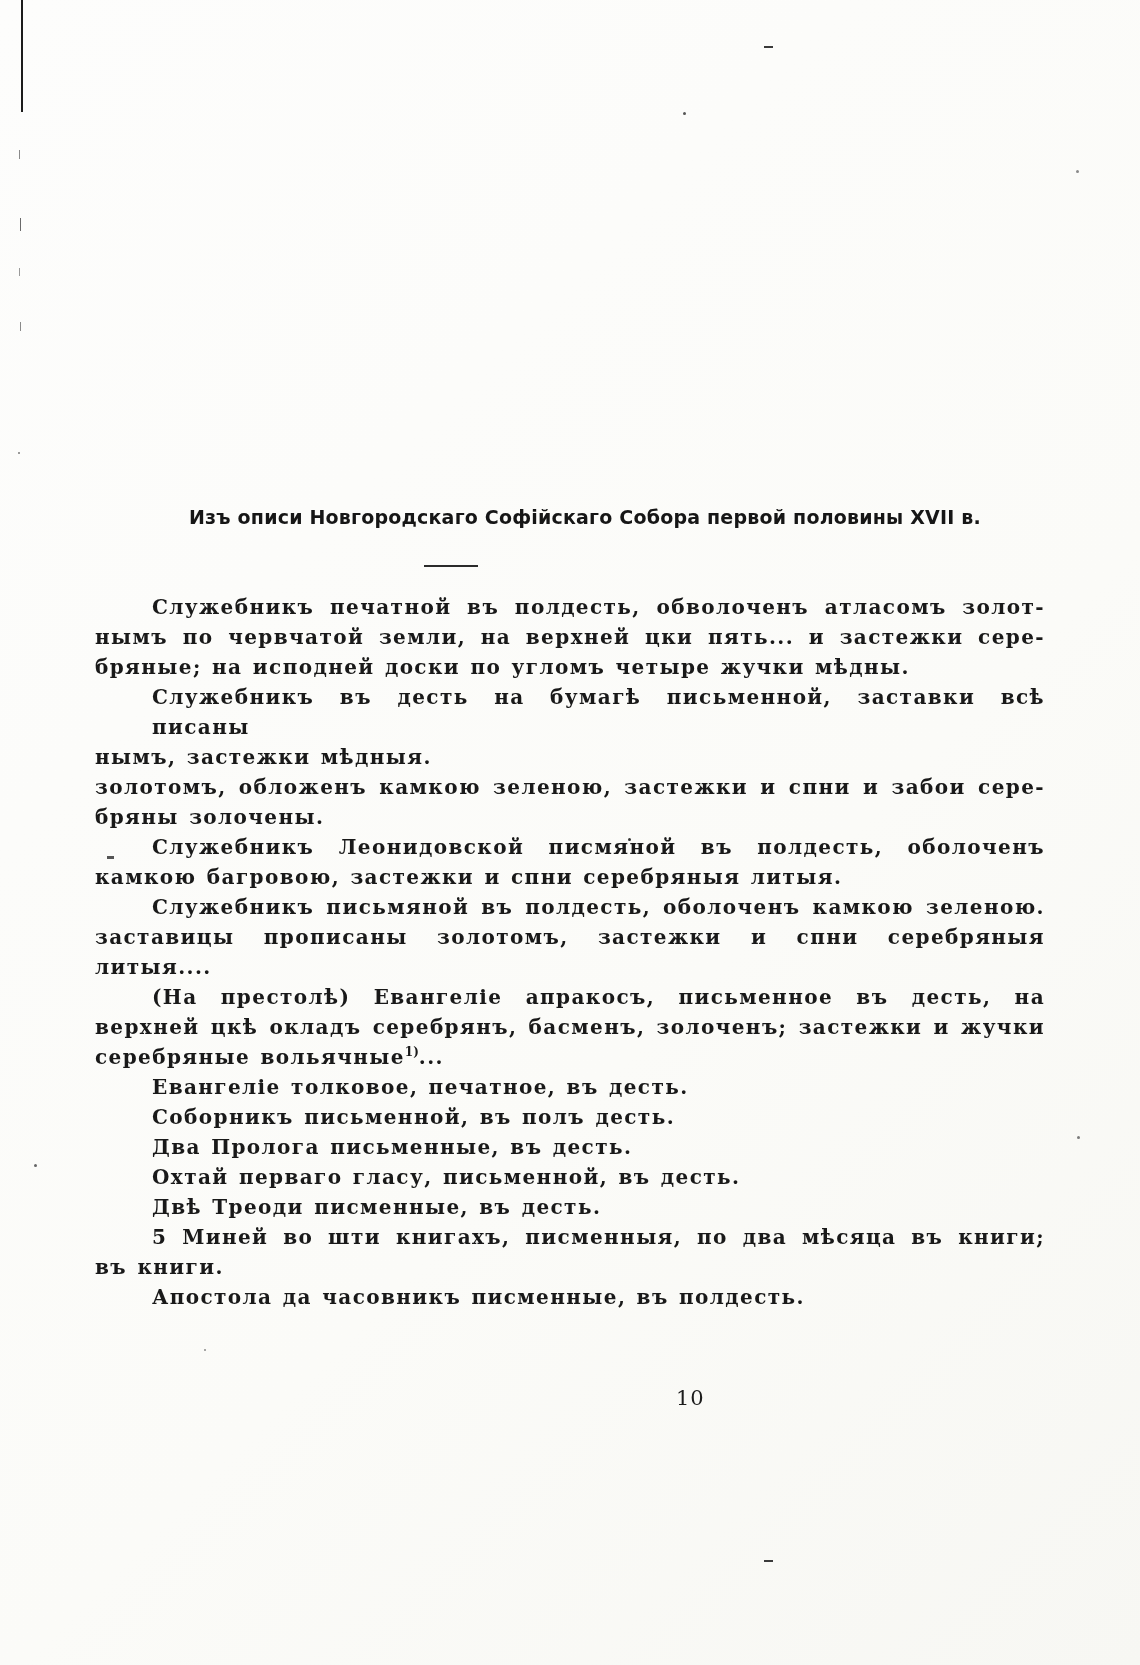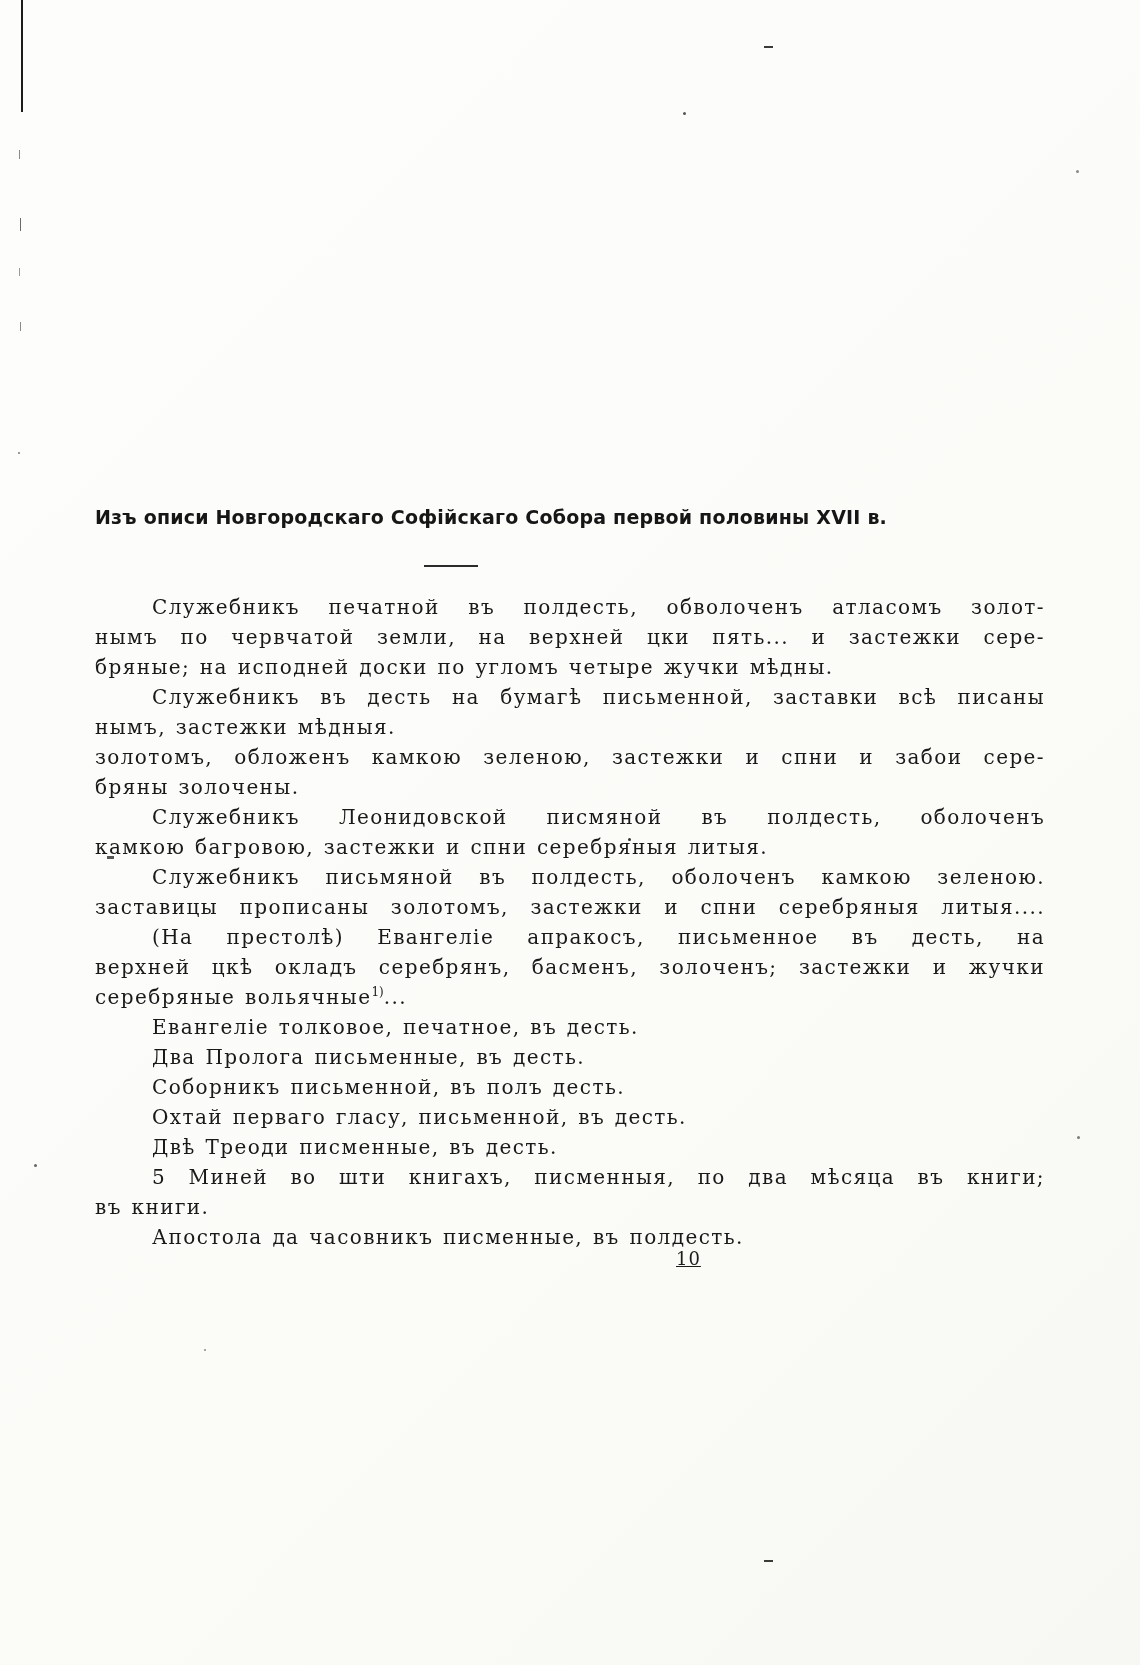--- a/index.html
+++ b/index.html
@@ -24,20 +24,21 @@
     position: absolute;
     left: 95px;
     top: 506px;
     width: 980px;
     margin: 0;
     font-family: "DejaVu Sans", sans-serif;
     font-weight: bold;
     font-size: 19px;
     letter-spacing: 0.2px;
     color: #161616;
+    text-align: center;
   }
   .divider {
     position: absolute;
     left: 424px;
     top: 565px;
     width: 54px;
     height: 2px;
     background: #2b2b2b;
   }
   .text-block {
@@ -46,42 +47,42 @@
     top: 592px;
     width: 950px;
     font-size: 20px;
     line-height: 30px;
     letter-spacing: 1.4px;
     word-spacing: 2px;
     color: #191919;
   }
   .line {
     min-height: 30px;
+    font-weight: bold;
   }
   .line.indent {
     padding-left: 57px;
   }
   .line.fill {
     text-align: justify;
     text-align-last: justify;
   }
   .line sup {
     font-size: 12px;
     line-height: 0;
     letter-spacing: 0;
     vertical-align: super;
   }
   .page-number {
     position: absolute;
     left: 676px;
-    top: 1248px;
-    font-size: 18px;
+    top: 1386px;
+    font-size: 21px;
     letter-spacing: 1px;
     color: #1c1c1c;
-    text-decoration: underline;
   }
   .art {
     position: absolute;
   }
   .a1  { left: 21px;   top: 0;      width: 2px; height: 112px; background: #1c1c1c; }
   .a2  { left: 19px;   top: 150px;  width: 1px; height: 9px;   background: #8a8a8a; }
   .a3  { left: 20px;   top: 218px;  width: 1px; height: 13px;  background: #6a6a6a; }
   .a4  { left: 19px;   top: 268px;  width: 1px; height: 8px;   background: #9a9a9a; }
   .a5  { left: 20px;   top: 322px;  width: 1px; height: 9px;   background: #8a8a8a; }
   .a6  { left: 18px;   top: 452px;  width: 2px; height: 2px;   background: #7a7a7a; border-radius: 50%; }
@@ -130,22 +131,22 @@
       <div class="line fill"><span>золотомъ, обложенъ камкою зеленою, застежки и спни и забои сере-</span></div>
       <div class="line"><span>бряны золочены.</span></div>
       <div class="line indent fill"><span>Служебникъ Леонидовской писмяной въ полдесть, оболоченъ</span></div>
       <div class="line"><span>камкою багровою, застежки и спни серебряныя литыя.</span></div>
       <div class="line indent fill"><span>Служебникъ письмяной въ полдесть, оболоченъ камкою зеленою.</span></div>
       <div class="line fill"><span>заставицы прописаны золотомъ, застежки и спни серебряныя литыя....</span></div>
       <div class="line indent fill"><span>(На престолѣ) Евангеліе апракосъ, письменное въ десть, на</span></div>
       <div class="line fill"><span>верхней цкѣ окладъ серебрянъ, басменъ, золоченъ; застежки и жучки</span></div>
       <div class="line"><span>серебряные вольячные</span><sup>1)</sup><span>...</span></div>
       <div class="line indent"><span>Евангеліе толковое, печатное, въ десть.</span></div>
+      <div class="line indent"><span>Соборникъ письменной, въ полъ десть.</span></div>
       <div class="line indent"><span>Два Пролога письменные, въ десть.</span></div>
-      <div class="line indent"><span>Соборникъ письменной, въ полъ десть.</span></div>
       <div class="line indent"><span>Охтай перваго гласу, письменной, въ десть.</span></div>
       <div class="line indent"><span>Двѣ Треоди писменные, въ десть.</span></div>
       <div class="line indent fill"><span>5 Миней во шти книгахъ, писменныя, по два мѣсяца въ книги;</span></div>
       <div class="line"><span>въ книги.</span></div>
       <div class="line indent"><span>Апостола да часовникъ писменные, въ полдесть.</span></div>
     </div>
 
   <div class="page-number">10</div>
 
 </div>

